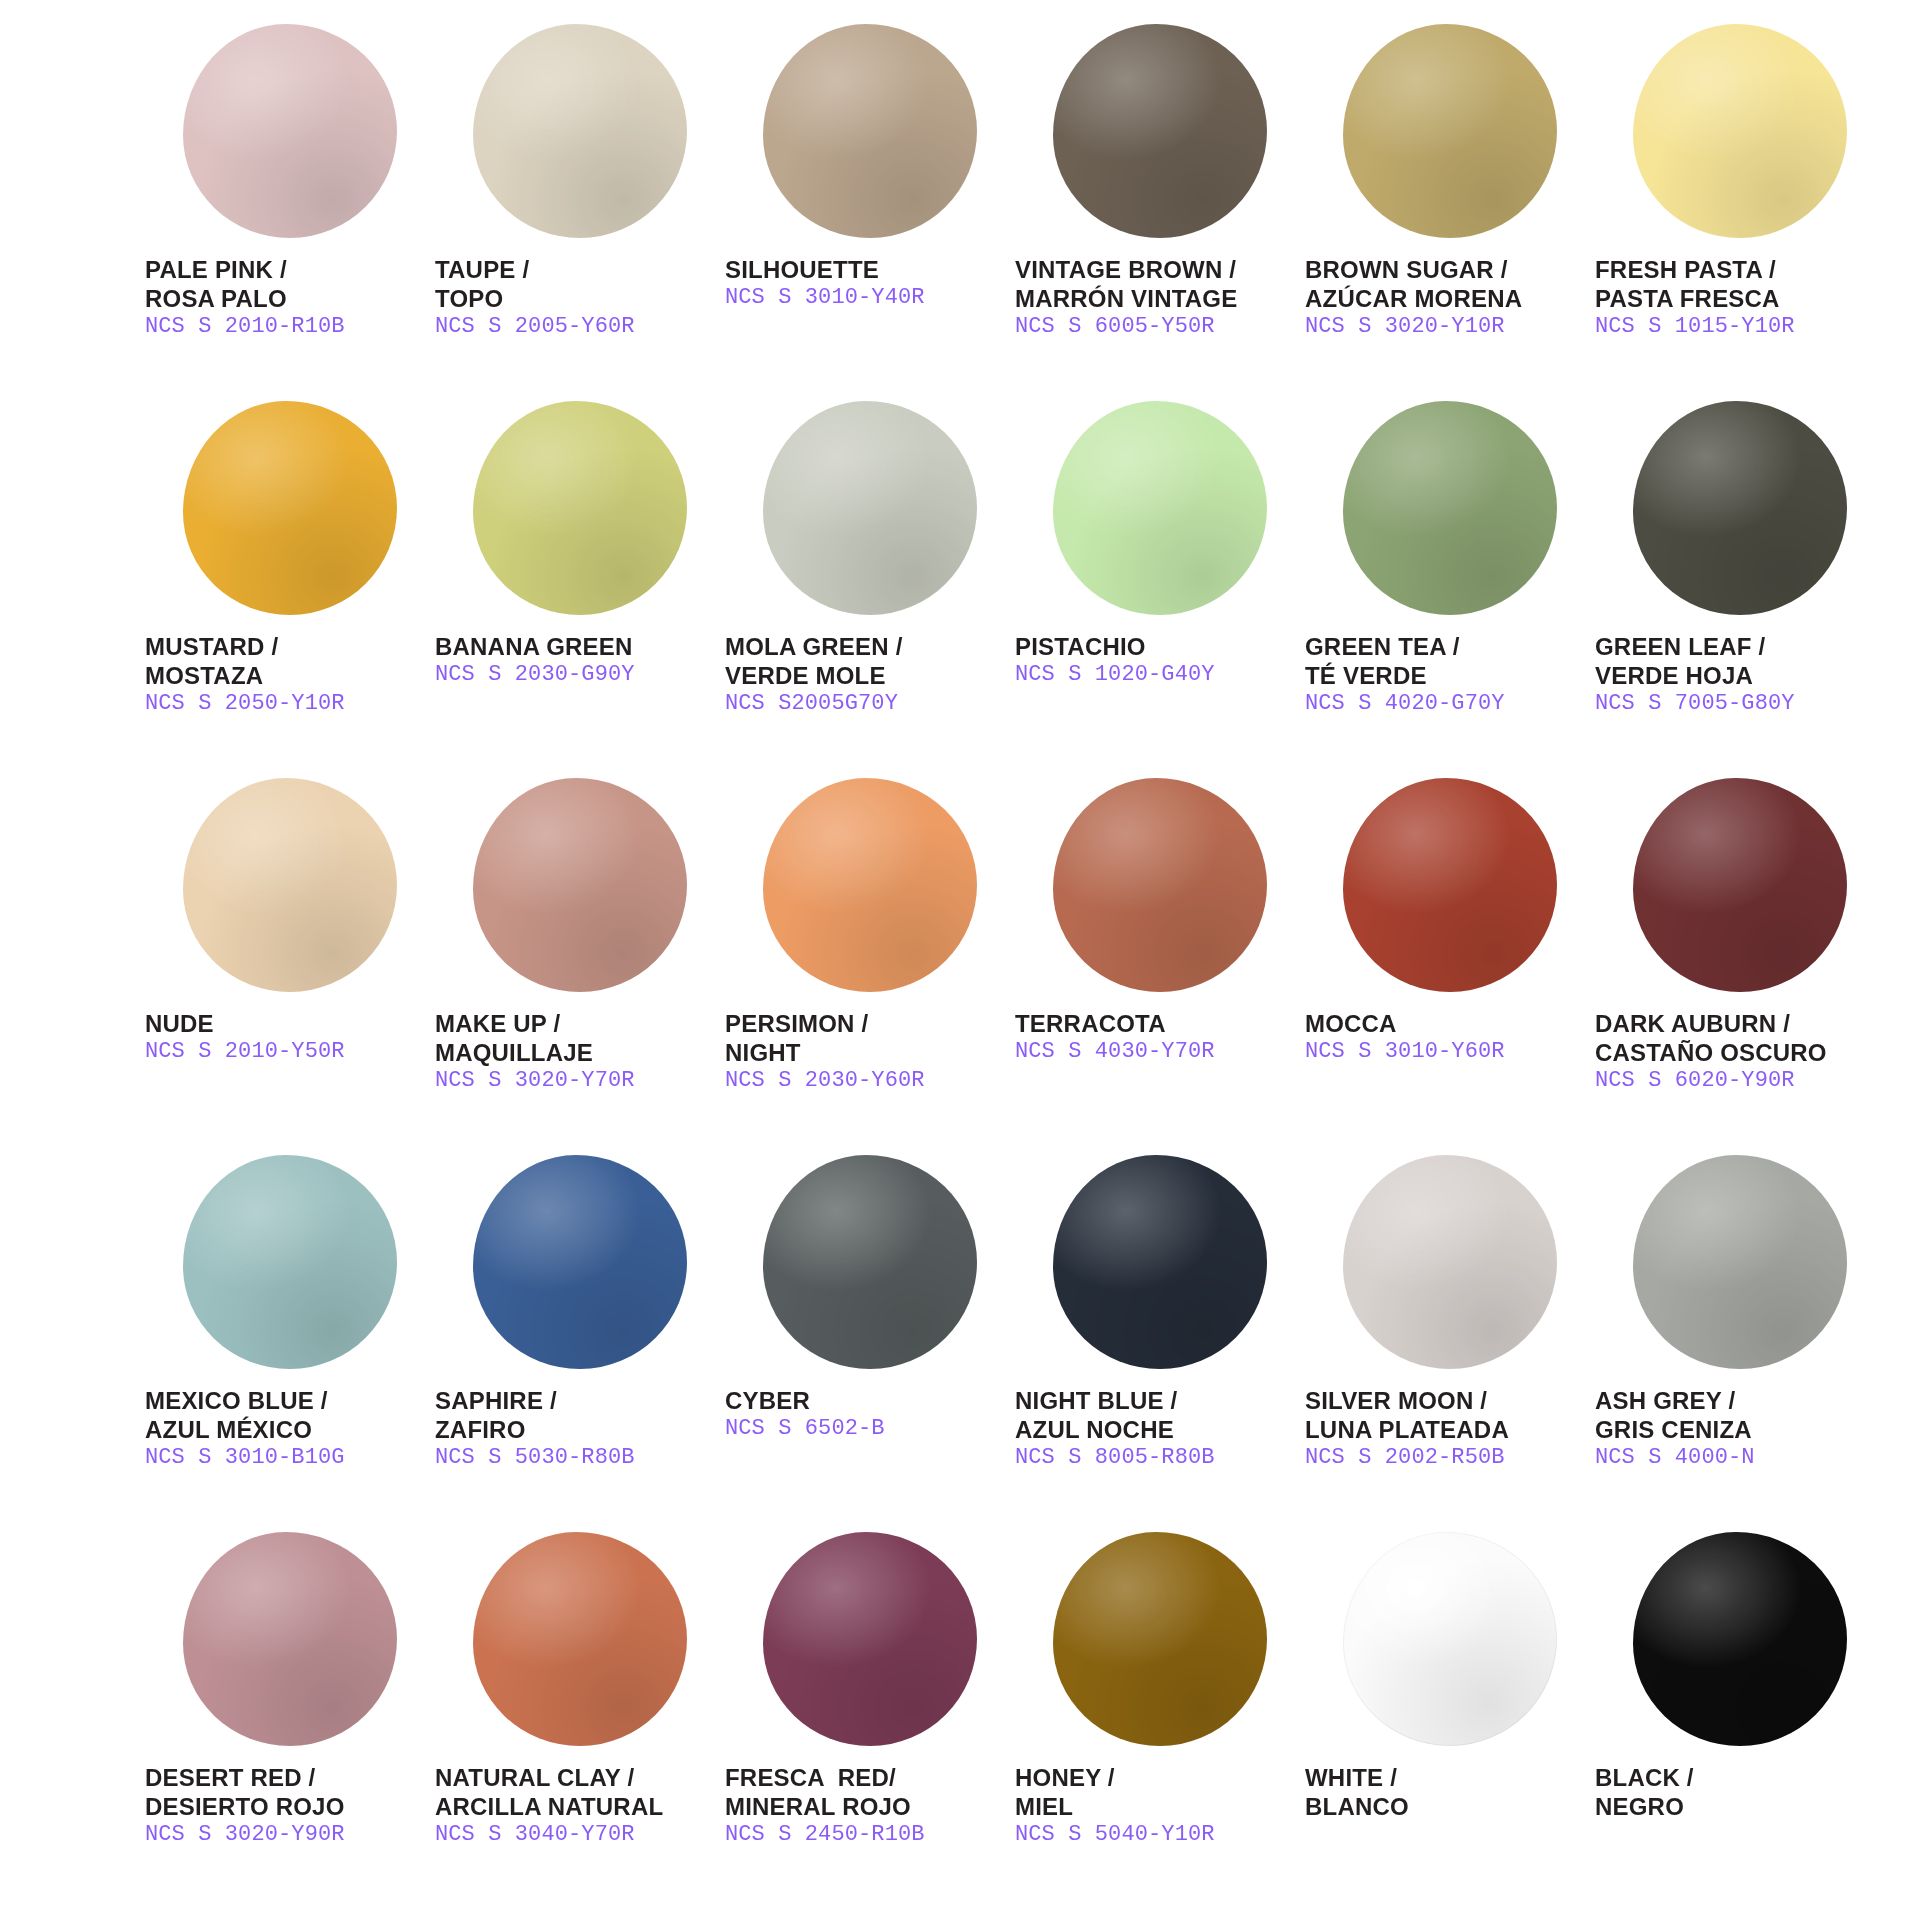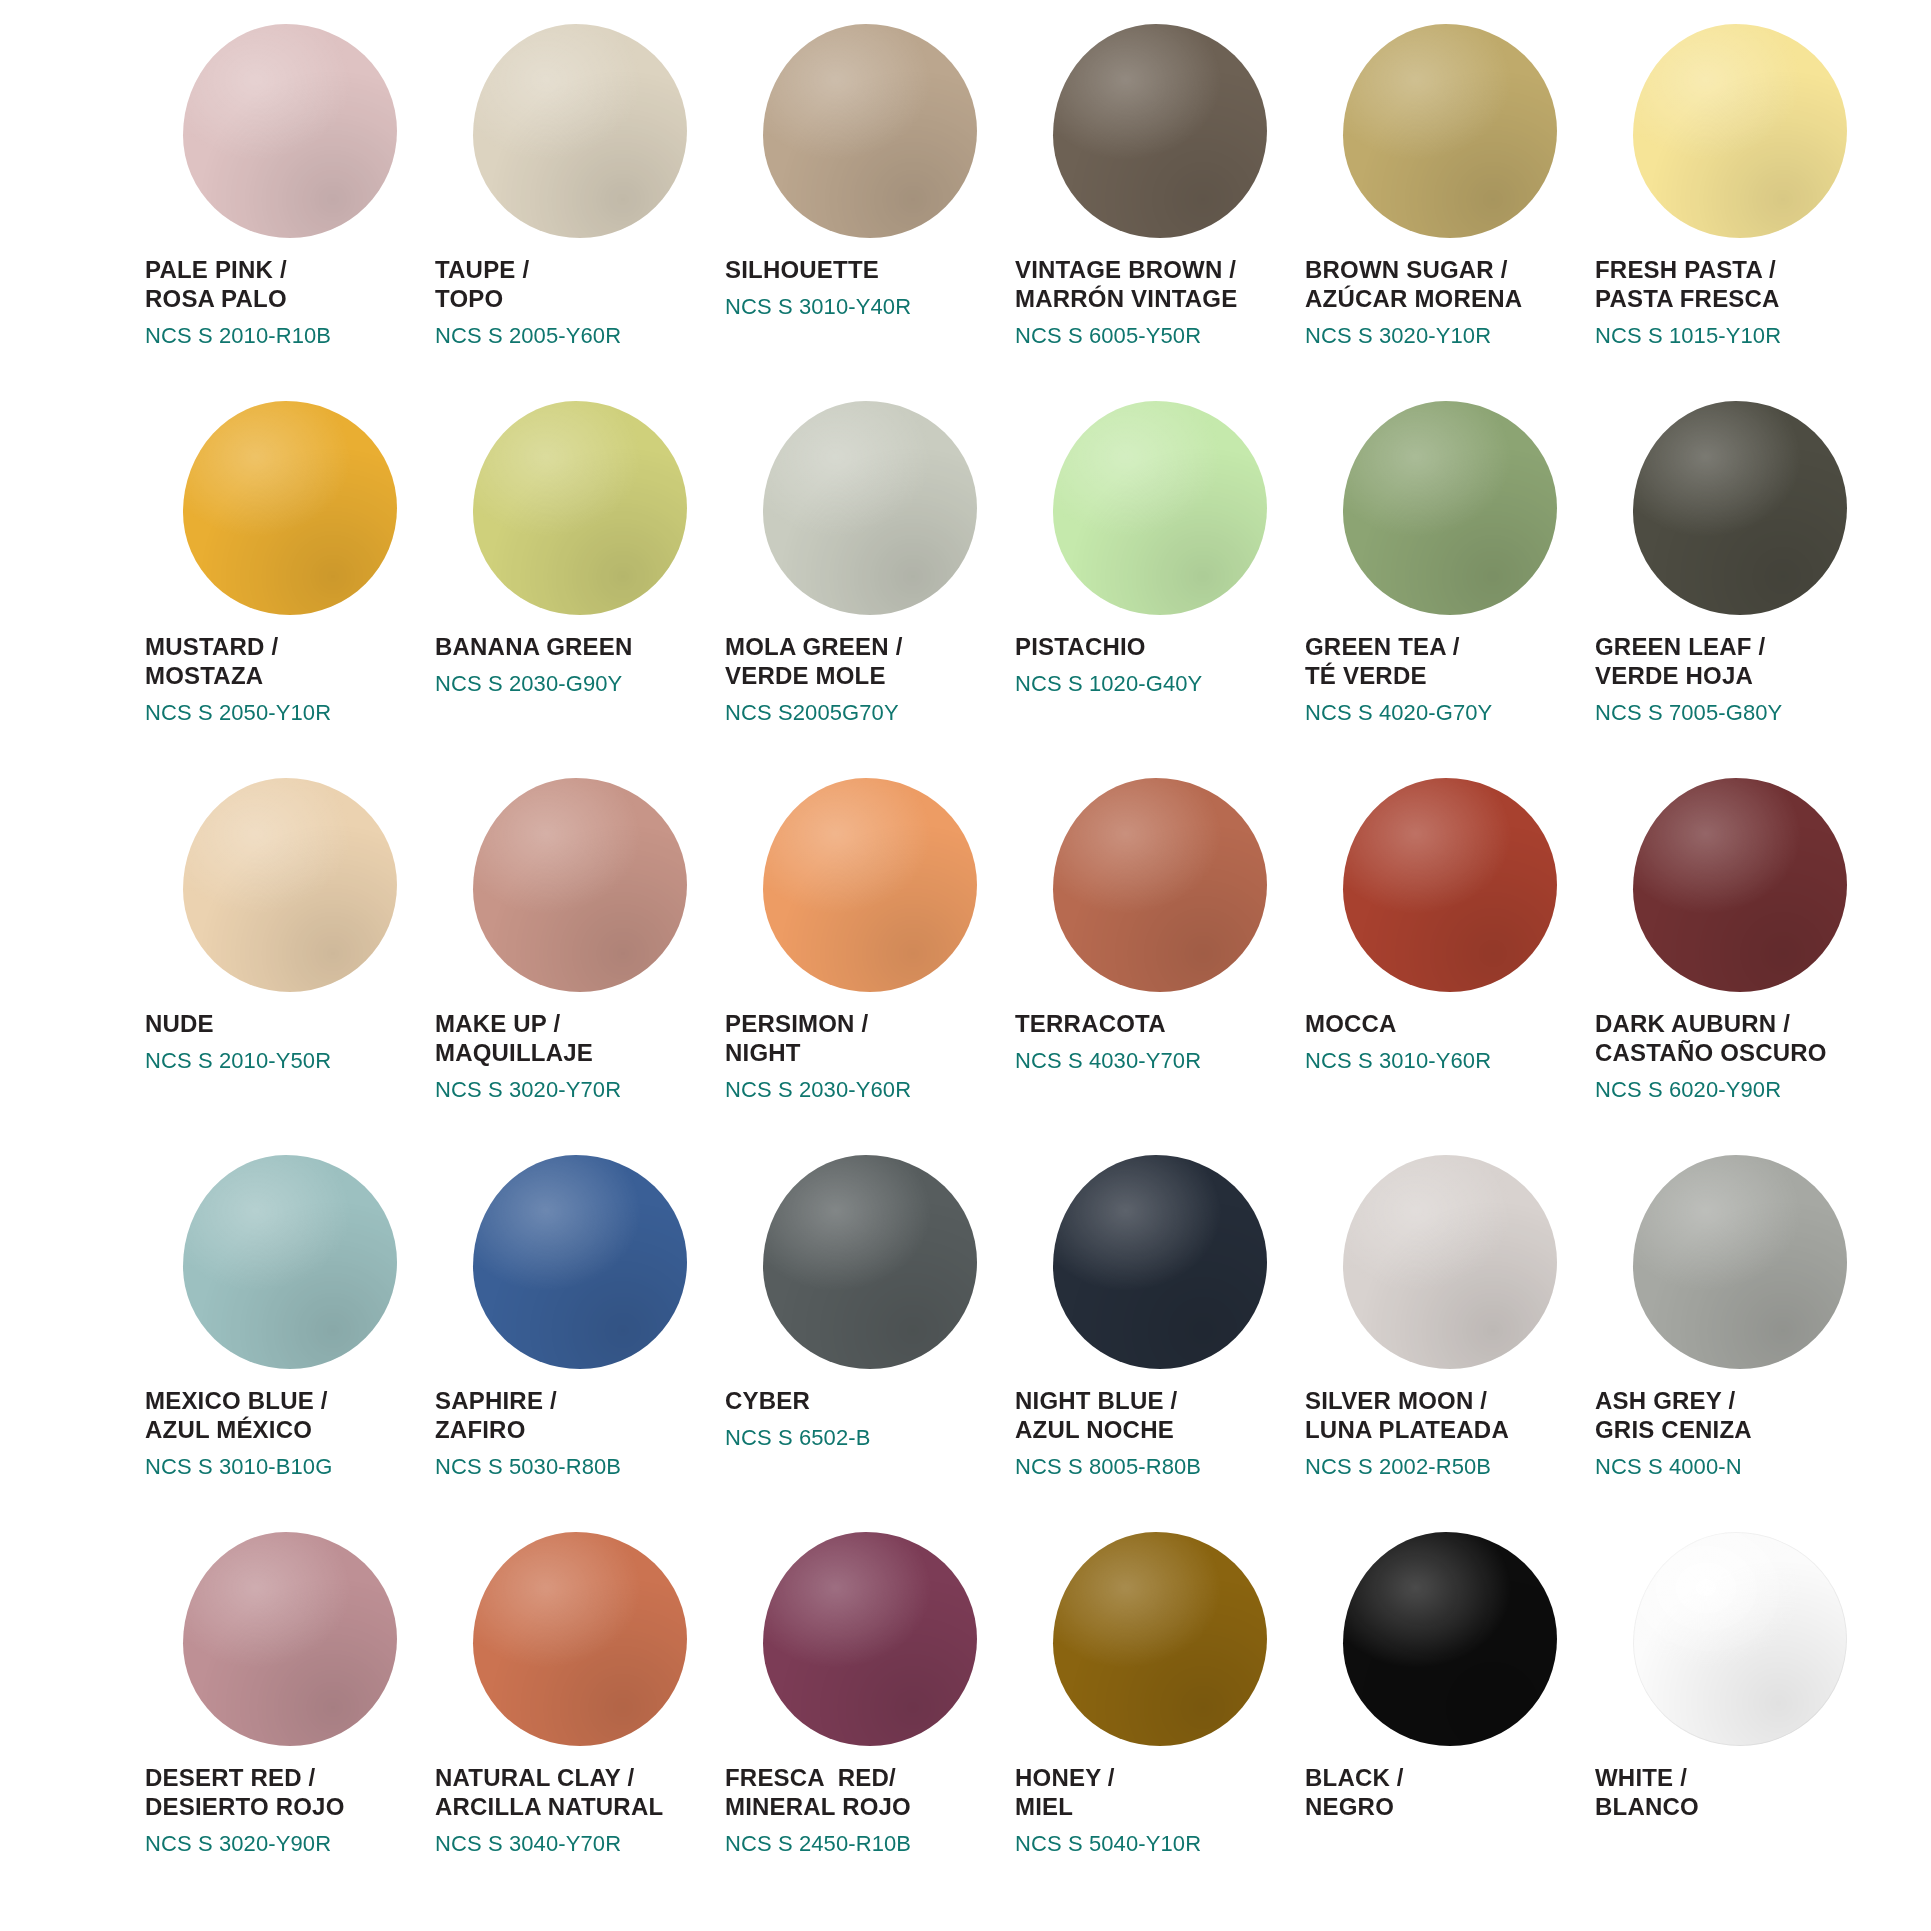--- a/index.html
+++ b/index.html
@@ -89,23 +89,24 @@
     letter-spacing: 0.2px;
     color: #231f20;
     white-space: pre;
   }
 
   .swatch-code {
     display: block;
     font-size: 22px;
     font-weight: normal;
     letter-spacing: 0.1px;
-    color: #0f766e;
-    margin-top: 10px;
+    color: #8b5cf6;
+    margin-top: 1px;
     white-space: pre;
+    font-family: Liberation Mono, monospace;
   }
 
   .swatch-name:empty, .swatch-code:empty { display: none; }
 </style>
 </head>
 <body>
 
 <div id="palette-sheet">
   <div class="swatch-grid">
       <div class="swatch-cell">
@@ -376,31 +377,31 @@
           <div class="swatch-dot" style="background: rgb(138, 100, 16);"></div>
         </div>
         <div class="swatch-caption">
           <span class="swatch-name">HONEY /</span>
           <span class="swatch-name">MIEL</span>
           <span class="swatch-code">NCS S 5040-Y10R</span>
         </div>
       </div>
       <div class="swatch-cell">
         <div class="swatch-dot-wrap">
+          <div class="swatch-dot is-white" style="background: rgb(251, 251, 251);"></div>
+        </div>
+        <div class="swatch-caption">
+          <span class="swatch-name">WHITE /</span>
+          <span class="swatch-name">BLANCO</span>
+        </div>
+      </div>
+      <div class="swatch-cell">
+        <div class="swatch-dot-wrap">
           <div class="swatch-dot" style="background: rgb(13, 13, 13);"></div>
         </div>
         <div class="swatch-caption">
           <span class="swatch-name">BLACK /</span>
           <span class="swatch-name">NEGRO</span>
         </div>
       </div>
-      <div class="swatch-cell">
-        <div class="swatch-dot-wrap">
-          <div class="swatch-dot is-white" style="background: rgb(251, 251, 251);"></div>
-        </div>
-        <div class="swatch-caption">
-          <span class="swatch-name">WHITE /</span>
-          <span class="swatch-name">BLANCO</span>
-        </div>
-      </div>
     </div>
 </div>
 
 
 </body></html>

